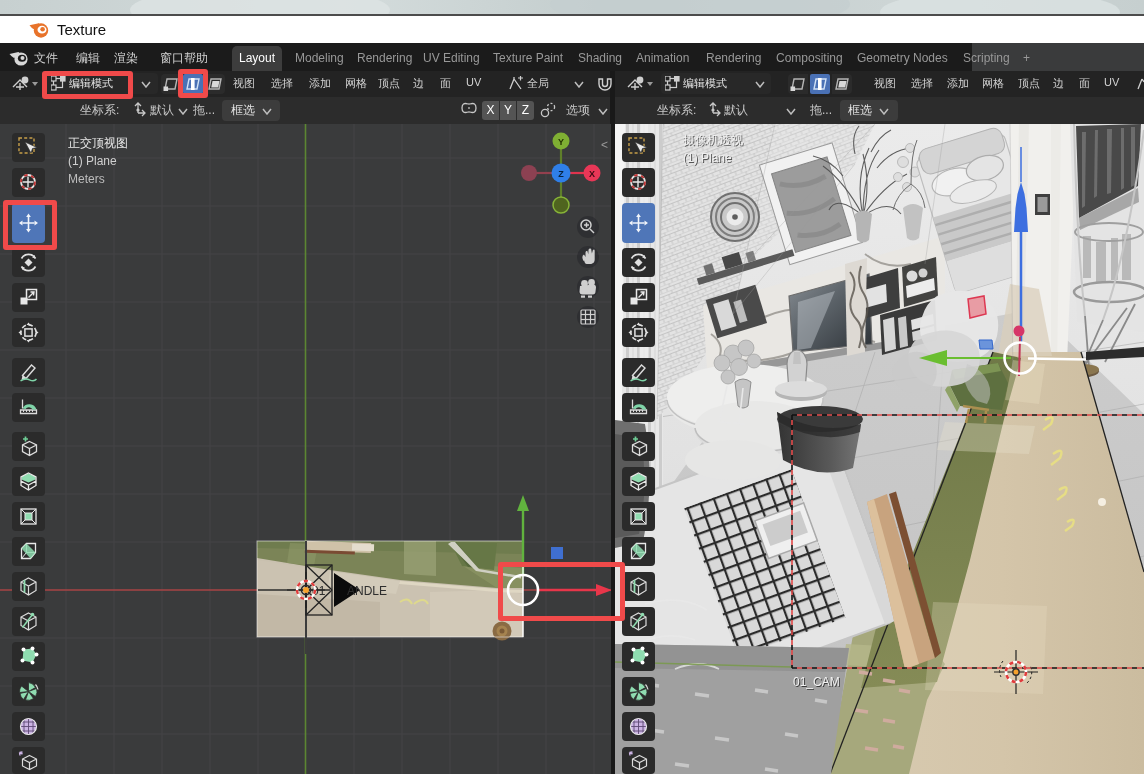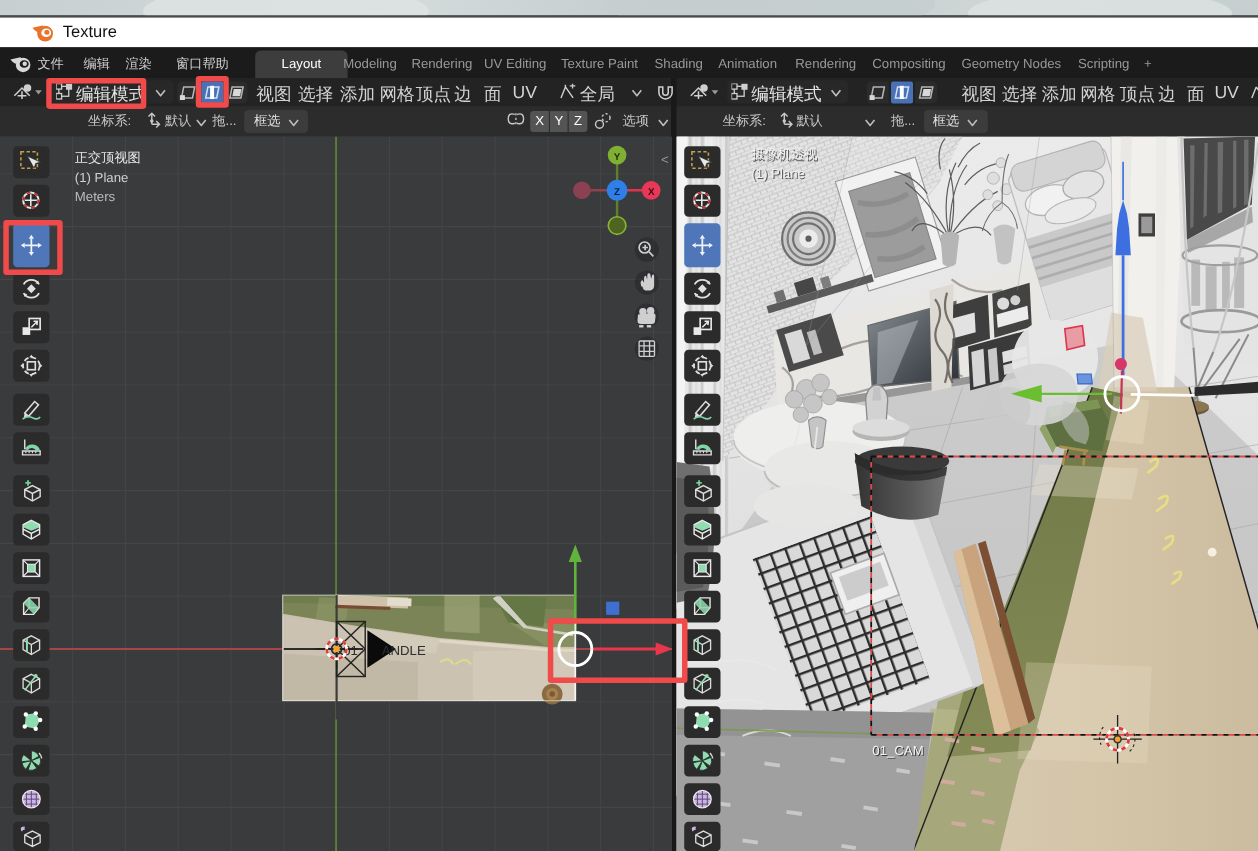--- a/index.html
+++ b/index.html
@@ -1,30 +1,30 @@
 <!DOCTYPE html>
 <html><head>
 <meta charset="utf-8">
 <style>
   html,body{margin:0;padding:0;width:1144px;height:774px;overflow:hidden;
     font-family:"Liberation Sans",sans-serif;background:#3a3b3c;}
   .abs{position:absolute;}
   #wall{left:0;top:0;width:1144px;height:14px;background:linear-gradient(90deg,#c7d0d0,#d4dcdc 30%,#c2cccc 55%,#ced6d6 80%,#c6cfcf);}
   #wline{left:0;top:14px;width:1144px;height:2px;background:#4c4c4c;}
   #title{left:0;top:16px;width:1144px;height:27px;background:#ffffff;color:#111;font-size:15px;}
-  #menubar{left:0;top:43px;width:1144px;height:28px;background:#1b1b1b;color:#cfcfcf;font-size:12px;}
+  #menubar{left:0;top:43px;width:972px;height:28px;background:#1b1b1b;color:#cfcfcf;font-size:12px;}
   .mitem{position:absolute;top:7px;}
-  .tab{position:absolute;top:3px;height:25px;line-height:25px;color:#989898;padding:0 24px;border-radius:5px 5px 0 0;}
+  .tab{position:absolute;top:3px;height:25px;line-height:25px;color:#989898;padding:0 7px;border-radius:5px 5px 0 0;}
   .tab.act{background:#3d3d3d;color:#fff;}
   #hdrL{left:0;top:71px;width:612px;height:26px;background:#232323;}
   #hdrR{left:612px;top:71px;width:532px;height:26px;background:#232323;}
   #toolL{left:0;top:97px;width:612px;height:27px;background:#2c2c2c;}
   #toolR{left:612px;top:97px;width:532px;height:27px;background:#2c2c2c;}
   #seam{left:610px;top:71px;width:5px;height:703px;background:#191919;}
-  .htxt{position:absolute;top:5px;color:#d3d3d3;font-size:16px;}
+  .htxt{position:absolute;top:5px;color:#d3d3d3;font-size:11px;}
   .ttxt{position:absolute;top:5px;color:#c8c8c8;font-size:12px;}
   #vpL{left:0;top:124px;width:611px;height:650px;}
   #vpR{left:615px;top:124px;width:529px;height:650px;}
   .redbox{position:absolute;border:5px solid #f04a4a;border-radius:3px;z-index:50;}
 </style>
 </head>
 <body>
 <div id="wall" class="abs"></div>
 <svg class="abs" style="left:0;top:0" width="1144" height="14" viewBox="0 0 1144 14">
   <ellipse cx="260" cy="10" rx="130" ry="24" fill="#dde4e4" opacity=".8"></ellipse>

